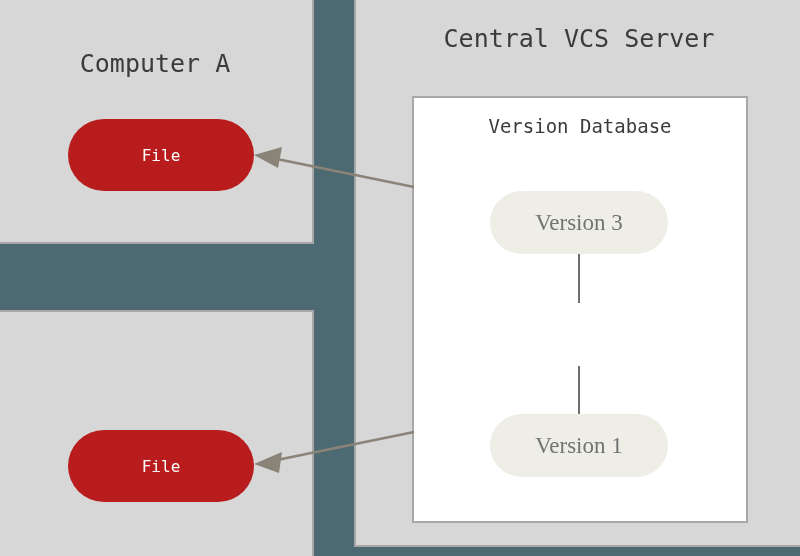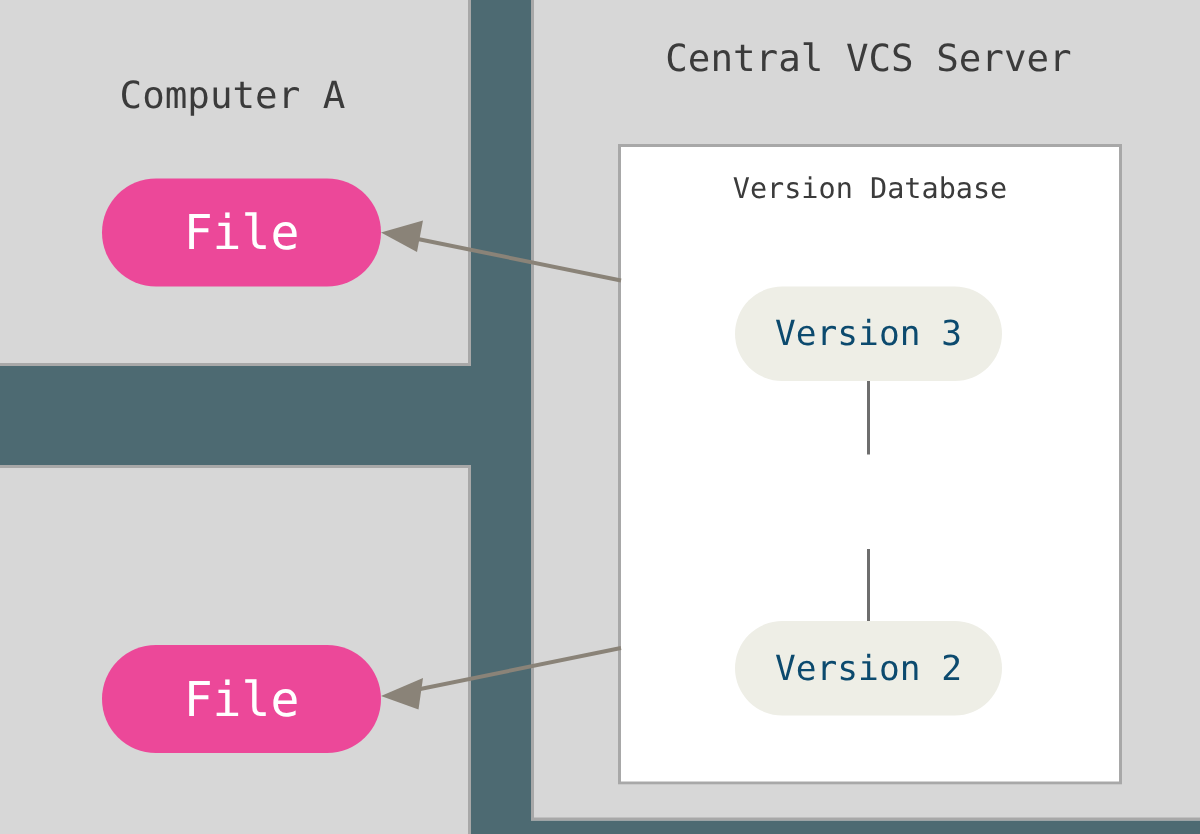--- a/index.html
+++ b/index.html
@@ -93,34 +93,35 @@
     display: flex;
     align-items: center;
     justify-content: center;
     border-radius: 999px;
     white-space: nowrap;
   }
 
   .file-pill {
     width: 186px;
     height: 72px;
-    background: #ec4899;
+    background: #b91c1c;
     color: #ffffff;
-    font-size: 32px;
+    font-size: 16px;
   }
   #file-a { left: 68px; top: 119px; }
   #file-b { left: 68px; top: 430px; }
 
   .version-pill {
     width: 178px;
     height: 63px;
     background: #eeeee6;
-    color: #0c4a6e;
+    color: #737373;
     font-size: 23px;
     left: 490px;
+    font-family: Liberation Serif, serif;
   }
   #version-3 { top: 191px; }
   #version-2 { top: 303px; }
   #version-1 { top: 414px; }
 
   
   #connectors {
     position: absolute;
     left: 0;
     top: 0;
@@ -153,21 +154,21 @@
   </div>
 
   <div id="version-db">
     <div class="db-title">Version Database</div>
   </div>
 
   <div class="pill version-pill" id="version-3">
     <span>Version 3</span>
   </div>
   <div class="pill version-pill" id="version-1">
-    <span>Version 2</span>
+    <span>Version 1</span>
   </div>
 
   <svg id="connectors" viewBox="0 0 800 556">
 
     <line x1="579" y1="254" x2="579" y2="303" stroke="#6e6e6e" stroke-width="2"></line>
     <line x1="579" y1="366" x2="579" y2="414" stroke="#6e6e6e" stroke-width="2"></line>
 
     <line x1="414" y1="187" x2="272" y2="158" stroke="#8a8378" stroke-width="2.6"></line>
     <polygon points="254,155 282,147 278,168" fill="#8a8378"></polygon>
 

